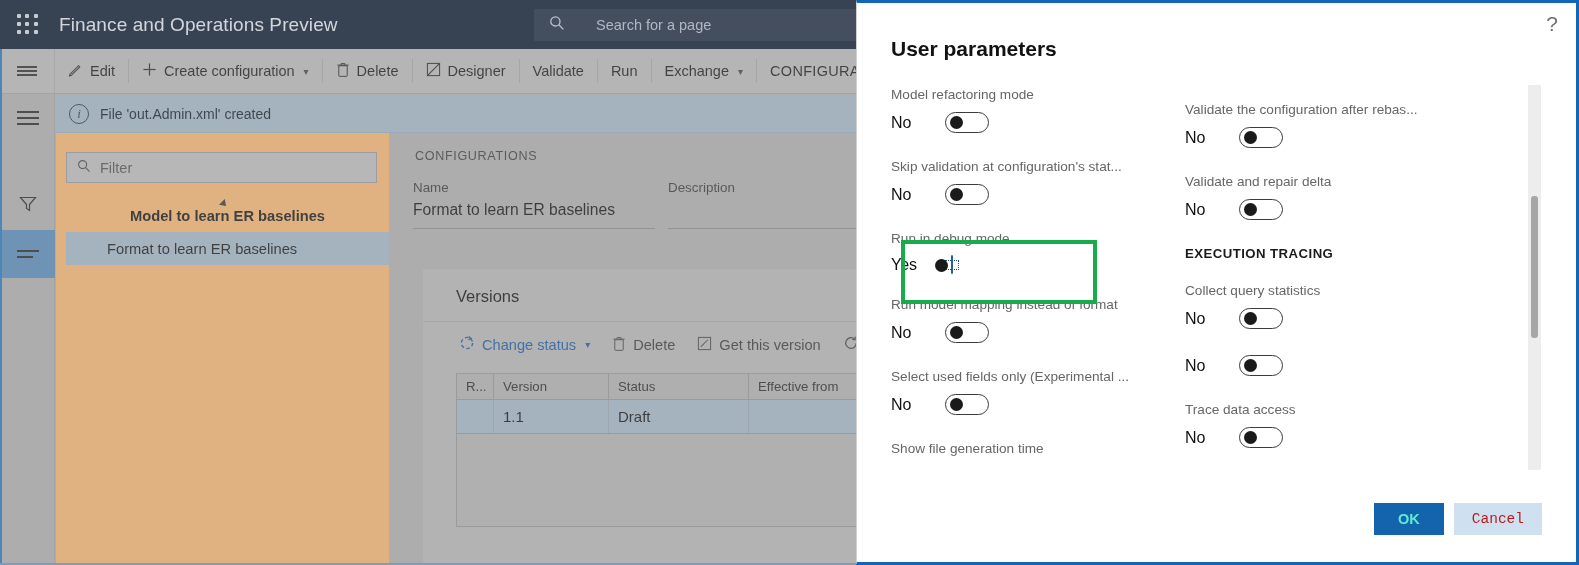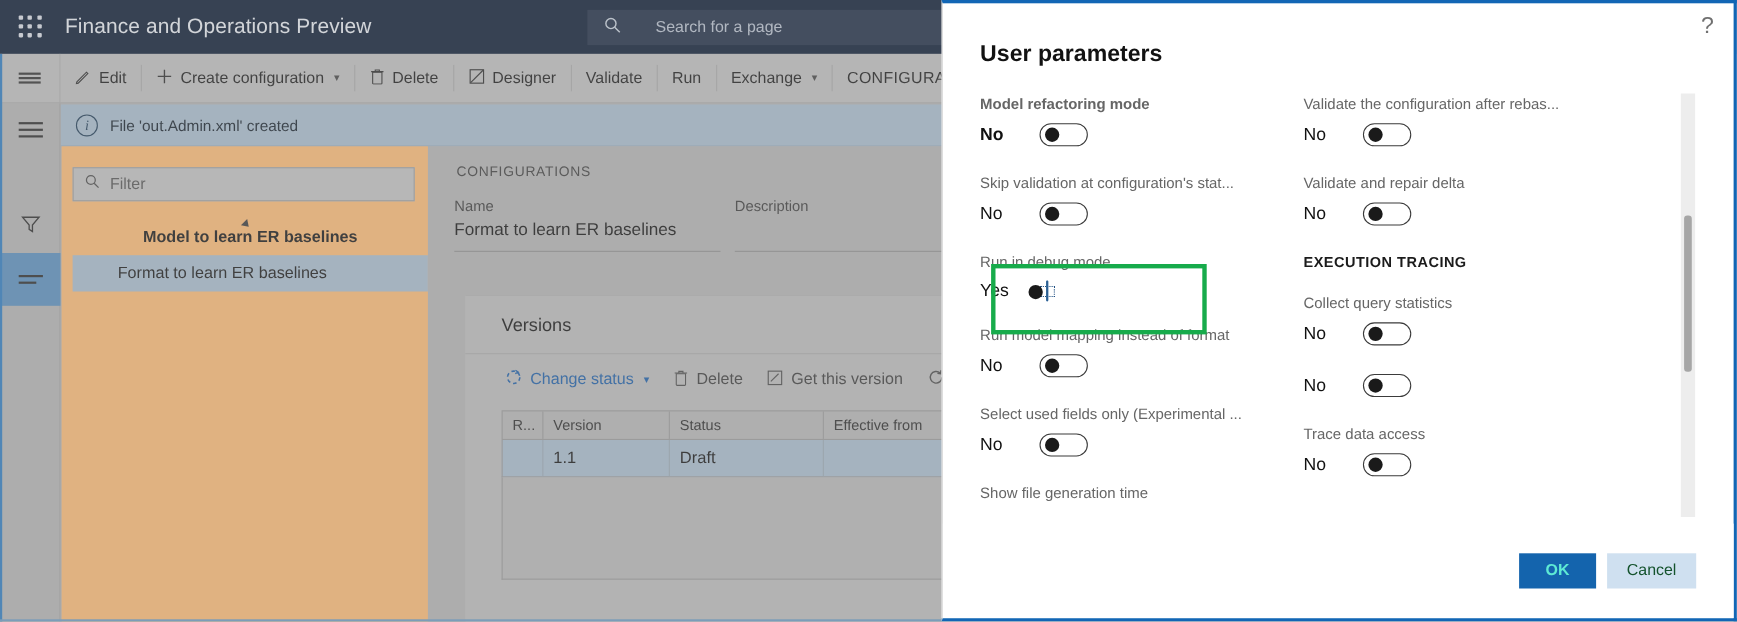--- a/index.html
+++ b/index.html
@@ -144,21 +144,21 @@
   }
   .dlg-help {
     position: absolute; right: 18px; top: 10px; font-size: 21px; color: #707070; cursor: pointer;
     line-height: 1;
   }
   .dlg-title { position: absolute; left: 34px; top: 34px; font-size: 21px; font-weight: bold; color: #121212; }
 
   .dlg-body { position: absolute; left: 0; top: 84px; width: 723px; height: 390px; }
   .col { position: absolute; top: 0; width: 300px; }
   .col.left { left: 34px; }
-  .col.right { left: 328px; }
+  .col.right { left: 328px; margin-top: 15px; }
 
   .param { position: relative; margin-bottom: 0; }
   .param-label { font-size: 13.6px; color: #666666; white-space: nowrap; }
   .param-row { display: flex; align-items: center; margin-top: 10px; }
   .param-val { font-size: 16px; color: #111; width: 54px; }
   .toggle {
     width: 44px; height: 21px; border-radius: 11px; border: 1.4px solid #3b3b3b;
     background: #ffffff; position: relative; cursor: pointer; flex: none;
   }
   .toggle .knob {
@@ -190,21 +190,21 @@
   .dlg-footer {
     position: absolute; left: 0; bottom: 0; width: 723px; height: 86px; background: #fff;
     display: flex; align-items: center; justify-content: flex-end; gap: 10px; padding-right: 38px;
   }
   .btn {
     min-width: 70px; height: 32px; font-size: 14.5px; border: none; cursor: pointer;
     display: flex; align-items: center; justify-content: center; padding: 0 18px;
     font-family: "Liberation Sans", sans-serif;
   }
   .btn.ok { background: #1464ad; color: #5eead4; font-weight: bold; }
-  .btn.cancel { background: #cfe0f0; color: #14532d; }
+  .btn.cancel { background: #cfe0f0; color: #b91c1c; font-family: Liberation Mono, monospace; }
 
   .dim-overlay { position: absolute; left: 0; top: 0; width: 856px; height: 565px;
                  background: rgba(160,160,160,0.30); pointer-events: none; }
   .bottom-edge { position: absolute; left: 0; bottom: 0; width: 856px; height: 2px; background: #6c9cc4; }
   .left-edge { position: absolute; left: 0; top: 49px; width: 2px; height: 516px; background: #2e7cc0; }
 </style>
 </head>
 <body>
 
 <div id="root">
@@ -455,21 +455,21 @@
   </div>
 
   <div class="dialog">
     <div class="dlg-help">?</div>
     <div class="dlg-title">User parameters</div>
 
     <div class="dlg-body">
 
       <div class="col left">
 
-        <div class="param" style="margin-bottom:26px;font-weight:bold;">
+        <div class="param" style="margin-bottom:26px;">
           <div class="param-label">Model refactoring mode</div>
           <div class="param-row">
             <span class="param-val">No</span>
             <span class="toggle">
                 <span class="knob"></span>
               </span>
           </div>
         </div>
 
         <div class="param" style="margin-bottom:26px;">

